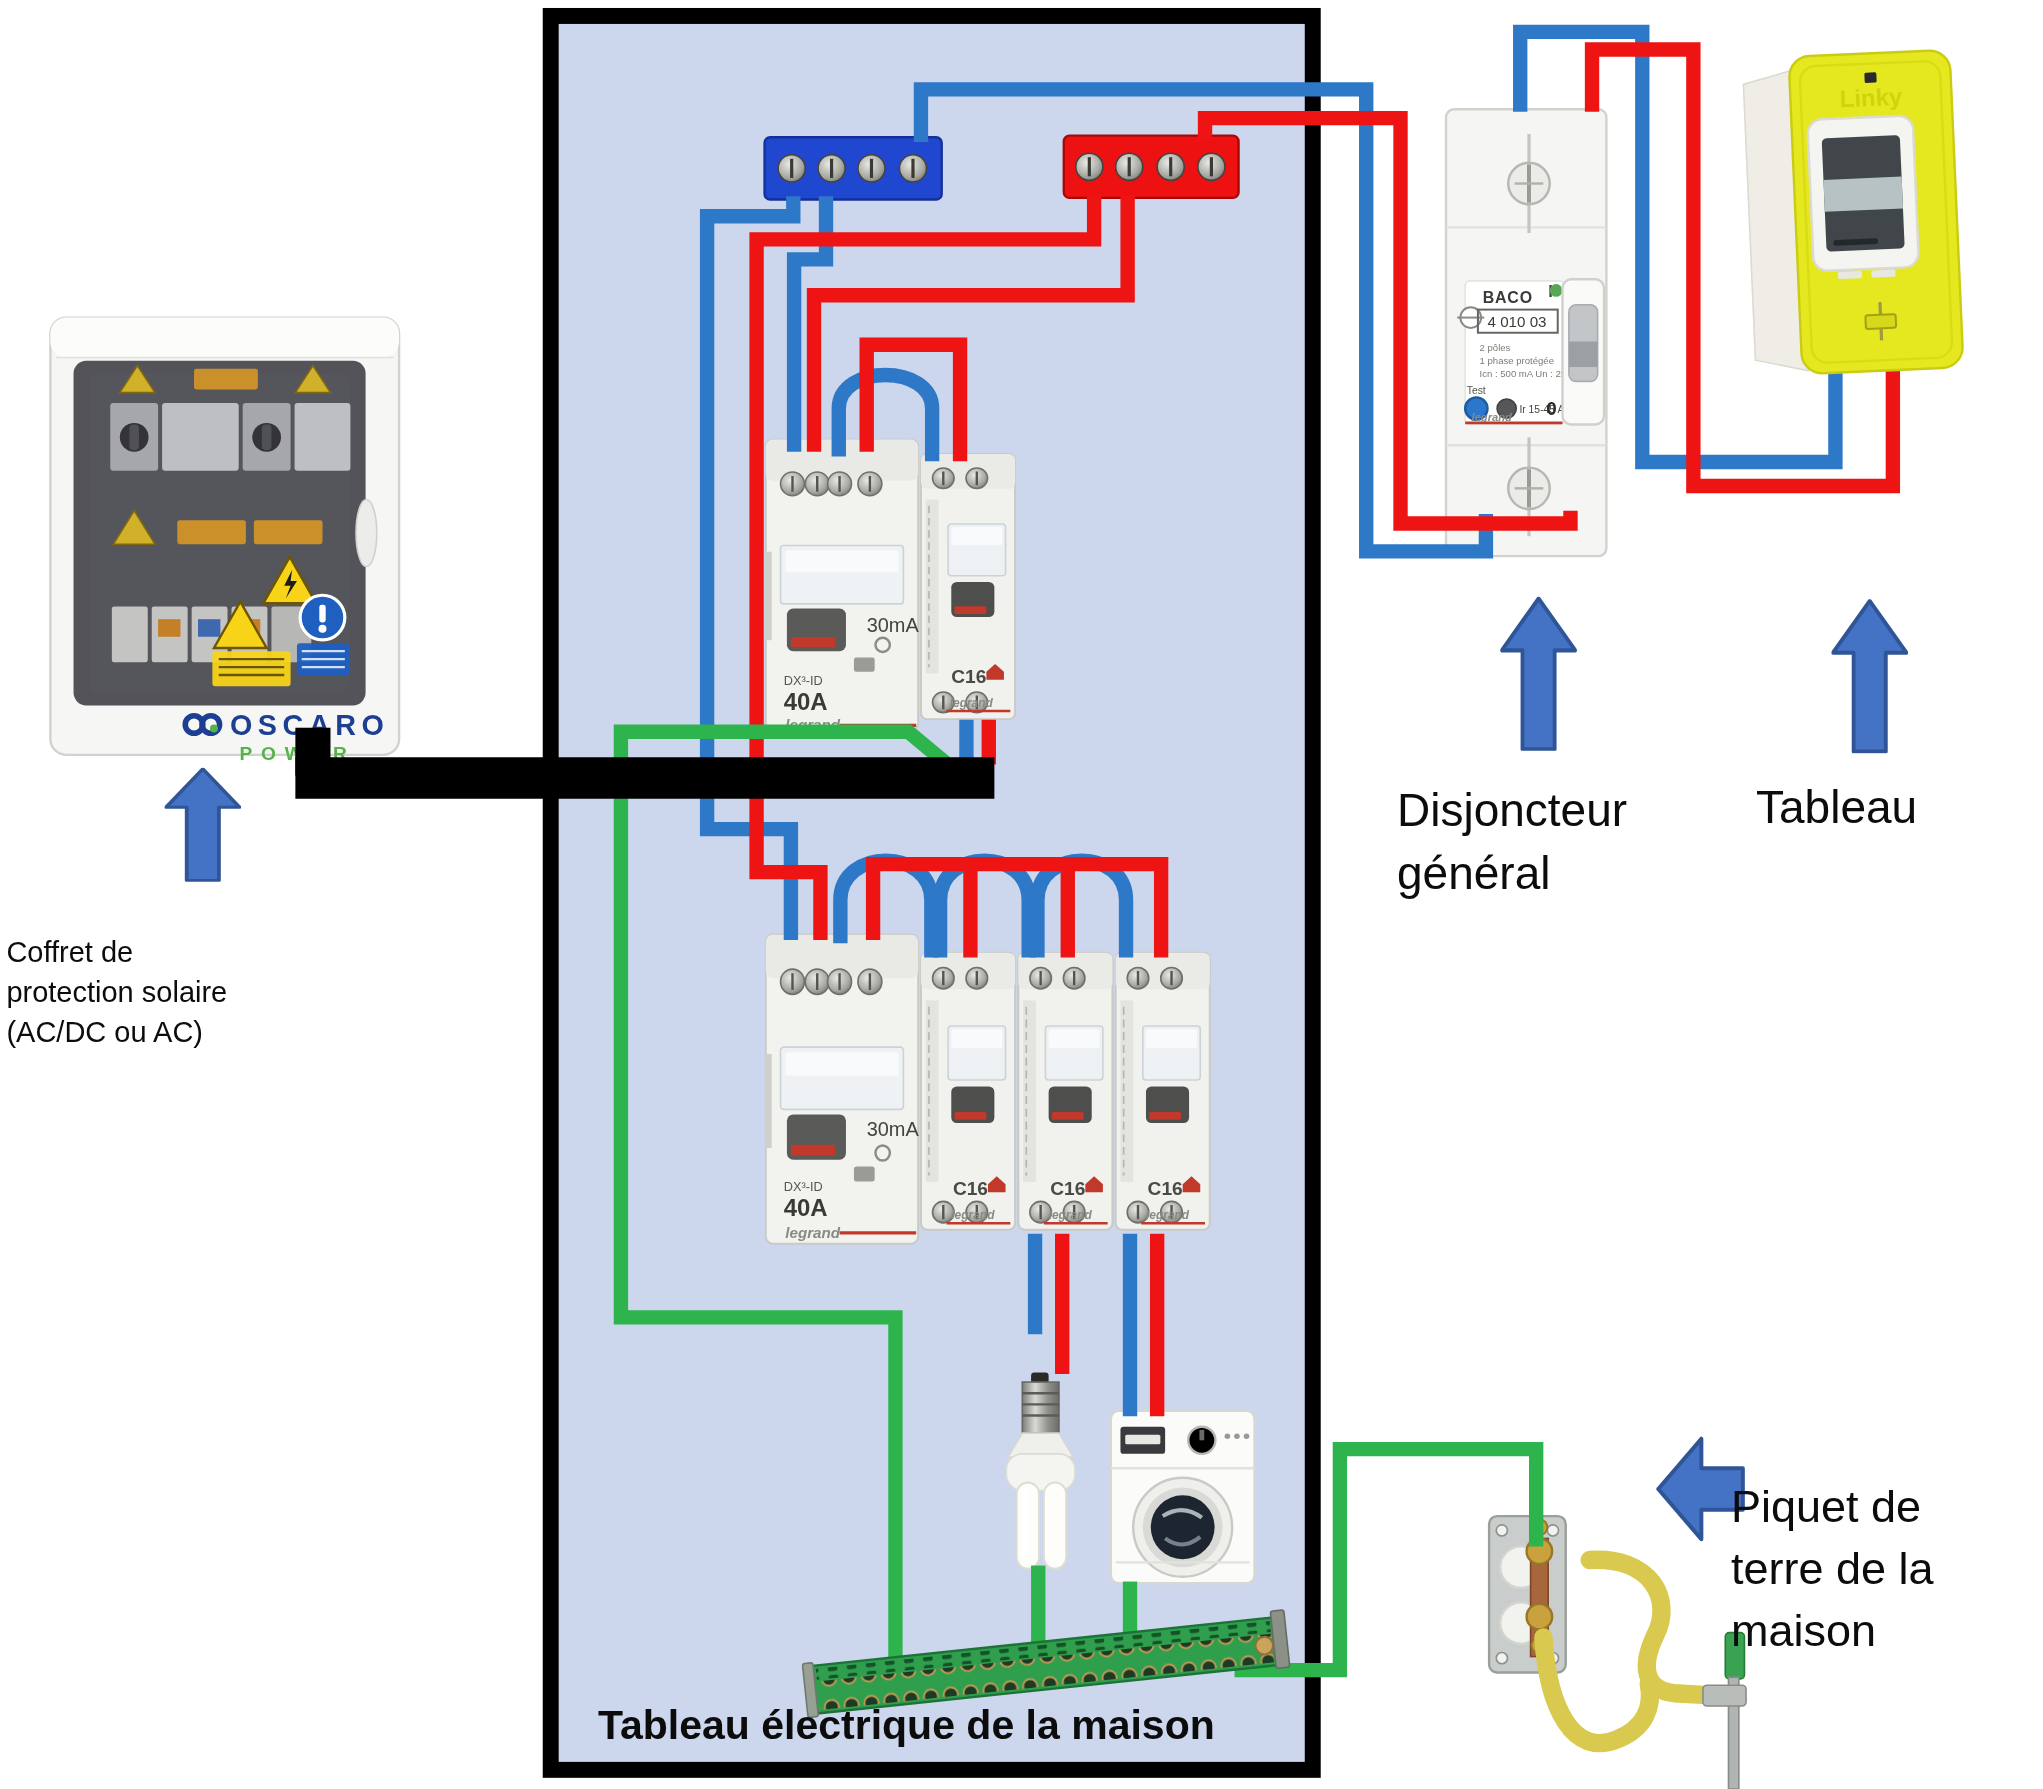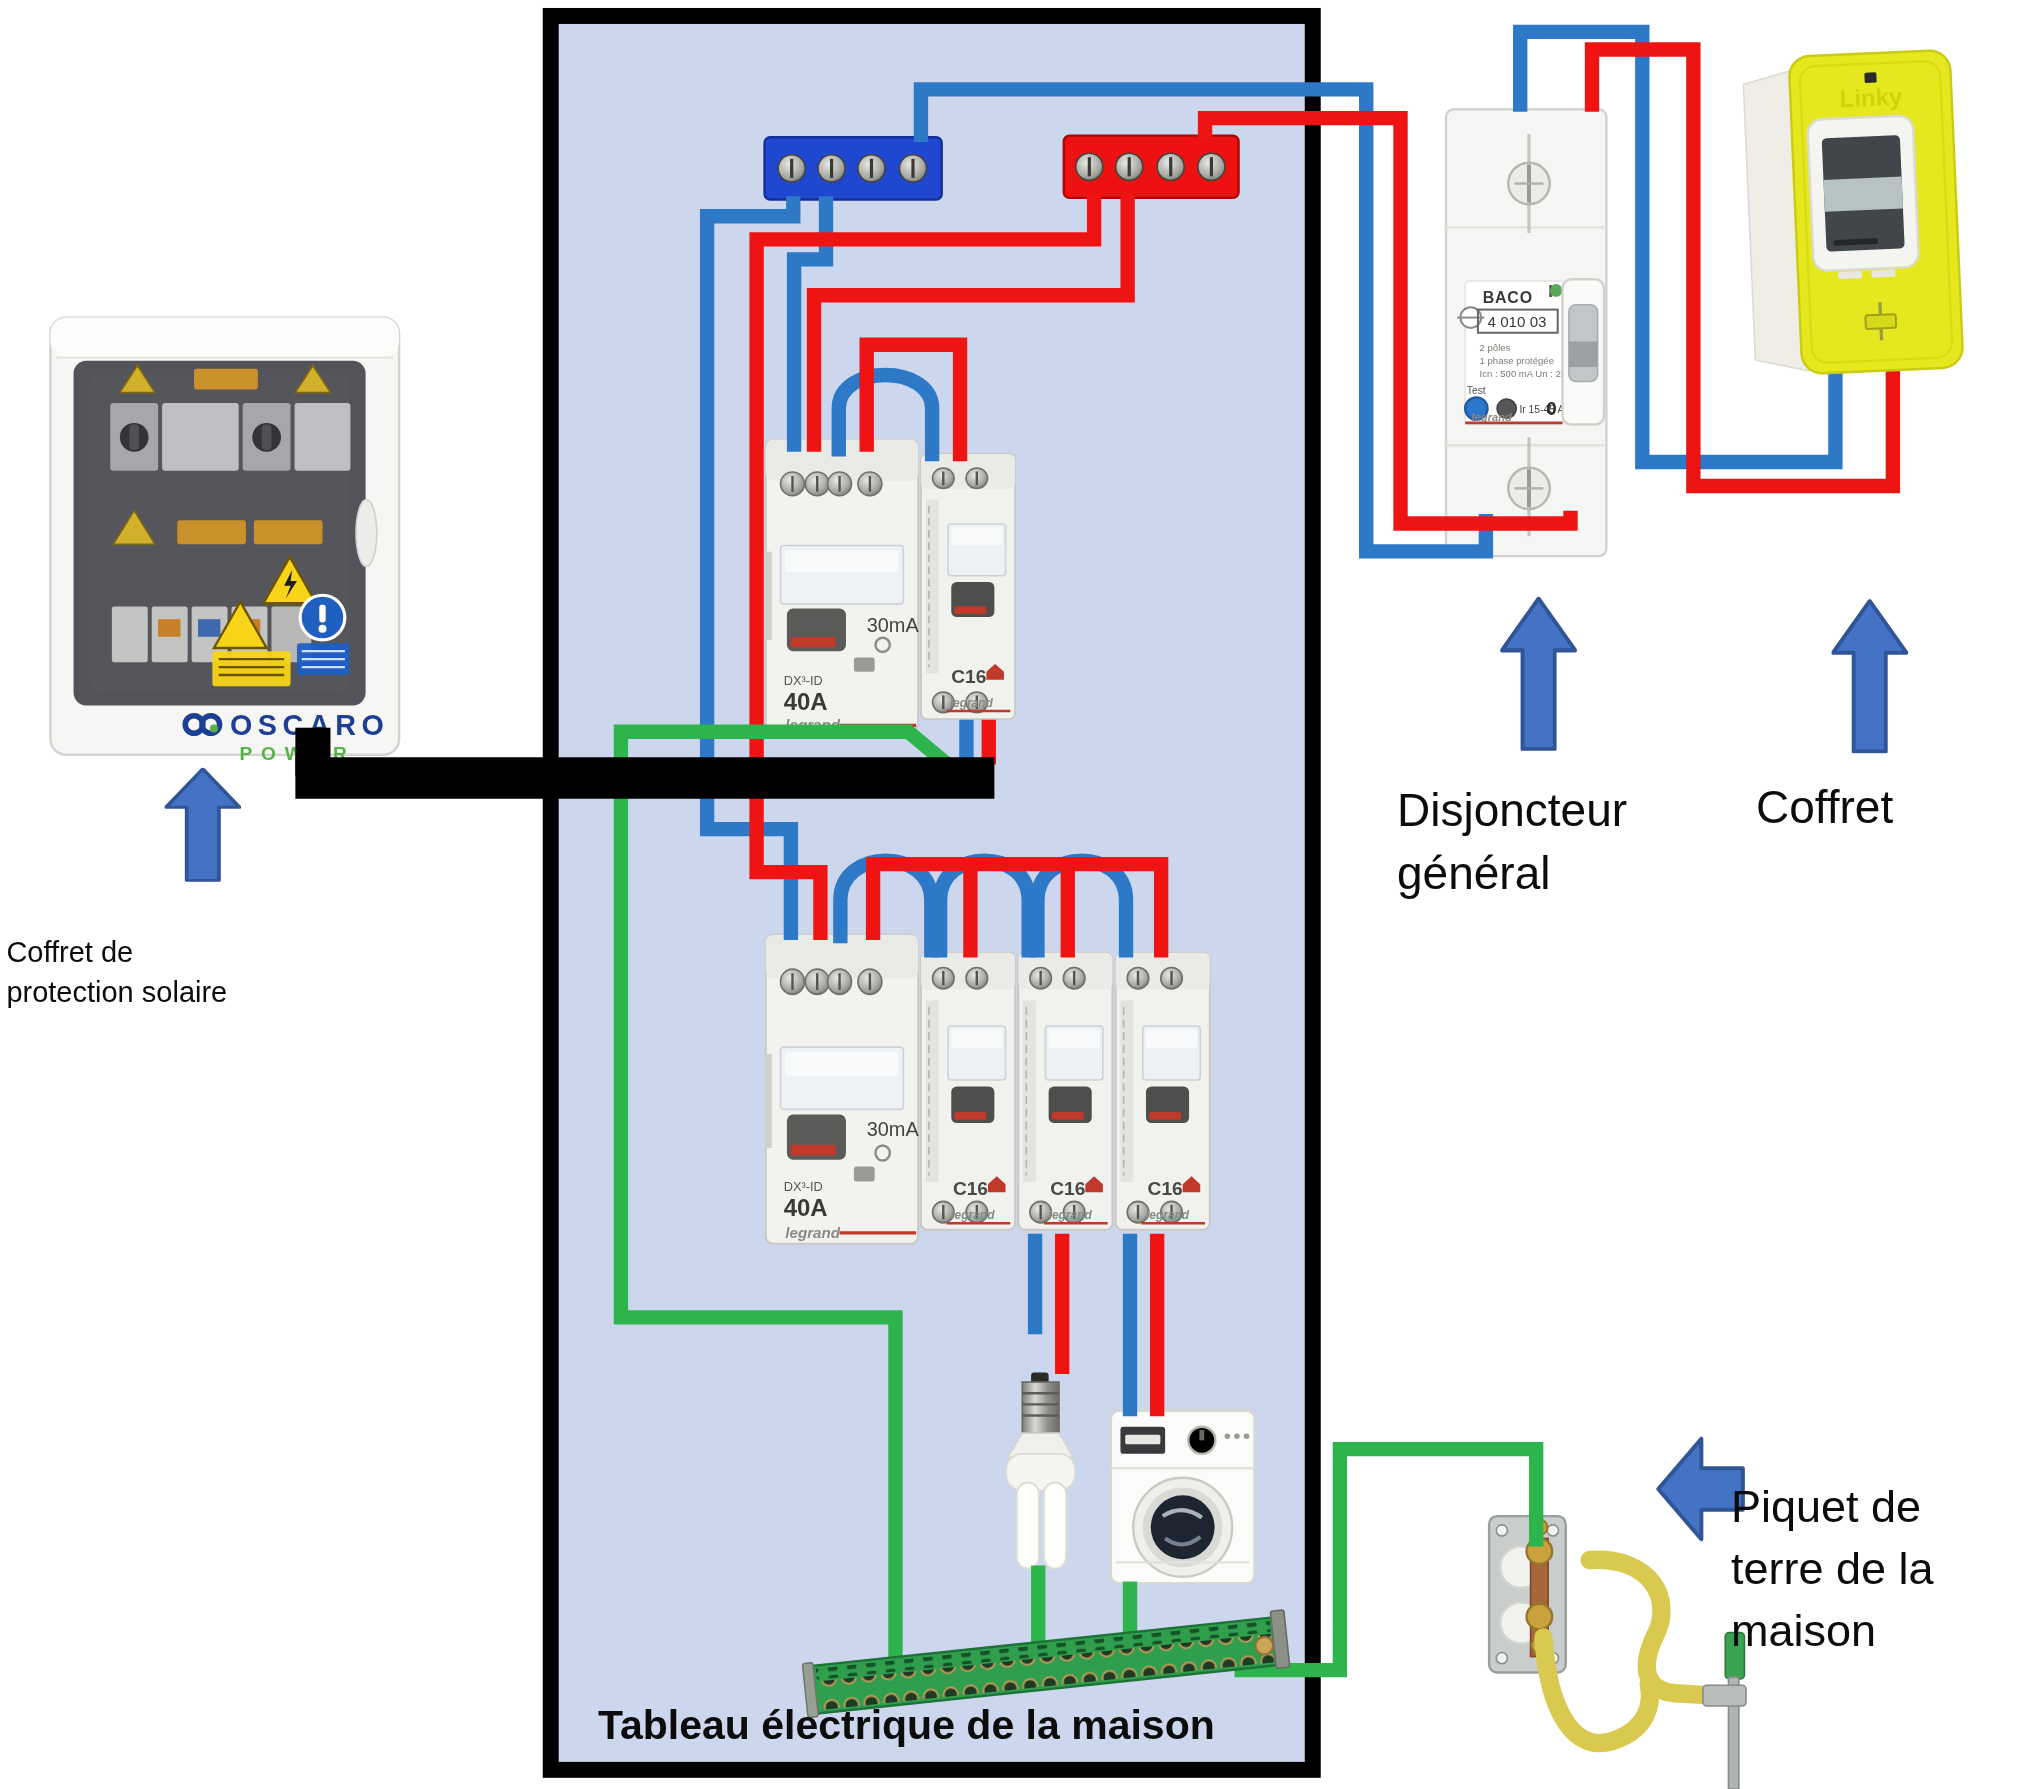--- a/index.html
+++ b/index.html
@@ -370,28 +370,29 @@
     <use href="#sym-arrow-up" x="206" y="962" width="96" height="143"></use>
     <use href="#sym-arrow-up" x="1880" y="748" width="96" height="193"></use>
     <use href="#sym-arrow-up" x="2295" y="751" width="96" height="193"></use>
     <polygon points="2078,1866 2132,1803 2132,1840 2184,1840 2184,1892 2132,1892 2132,1929" stroke-width="5" stroke-linejoin="round"></polygon>
   </g>
 </svg>
 
 <div class="lbl lbl-solar">
   <div>Coffret de</div>
   <div>protection solaire</div>
+  <div>(AC/DC ou AC)</div>
 </div>
 
 <div class="lbl lbl-disj">
   <div>Disjoncteur</div>
   <div>général</div>
 </div>
 
-<div class="lbl lbl-compteur">Coffret</div>
+<div class="lbl lbl-compteur">Tableau</div>
 
 <div class="lbl lbl-piquet">
   <div>Piquet de</div>
   <div>terre de la</div>
   <div>maison</div>
 </div>
 
 <div class="lbl lbl-tableau">Tableau électrique de la maison</div>
 
 </div>

